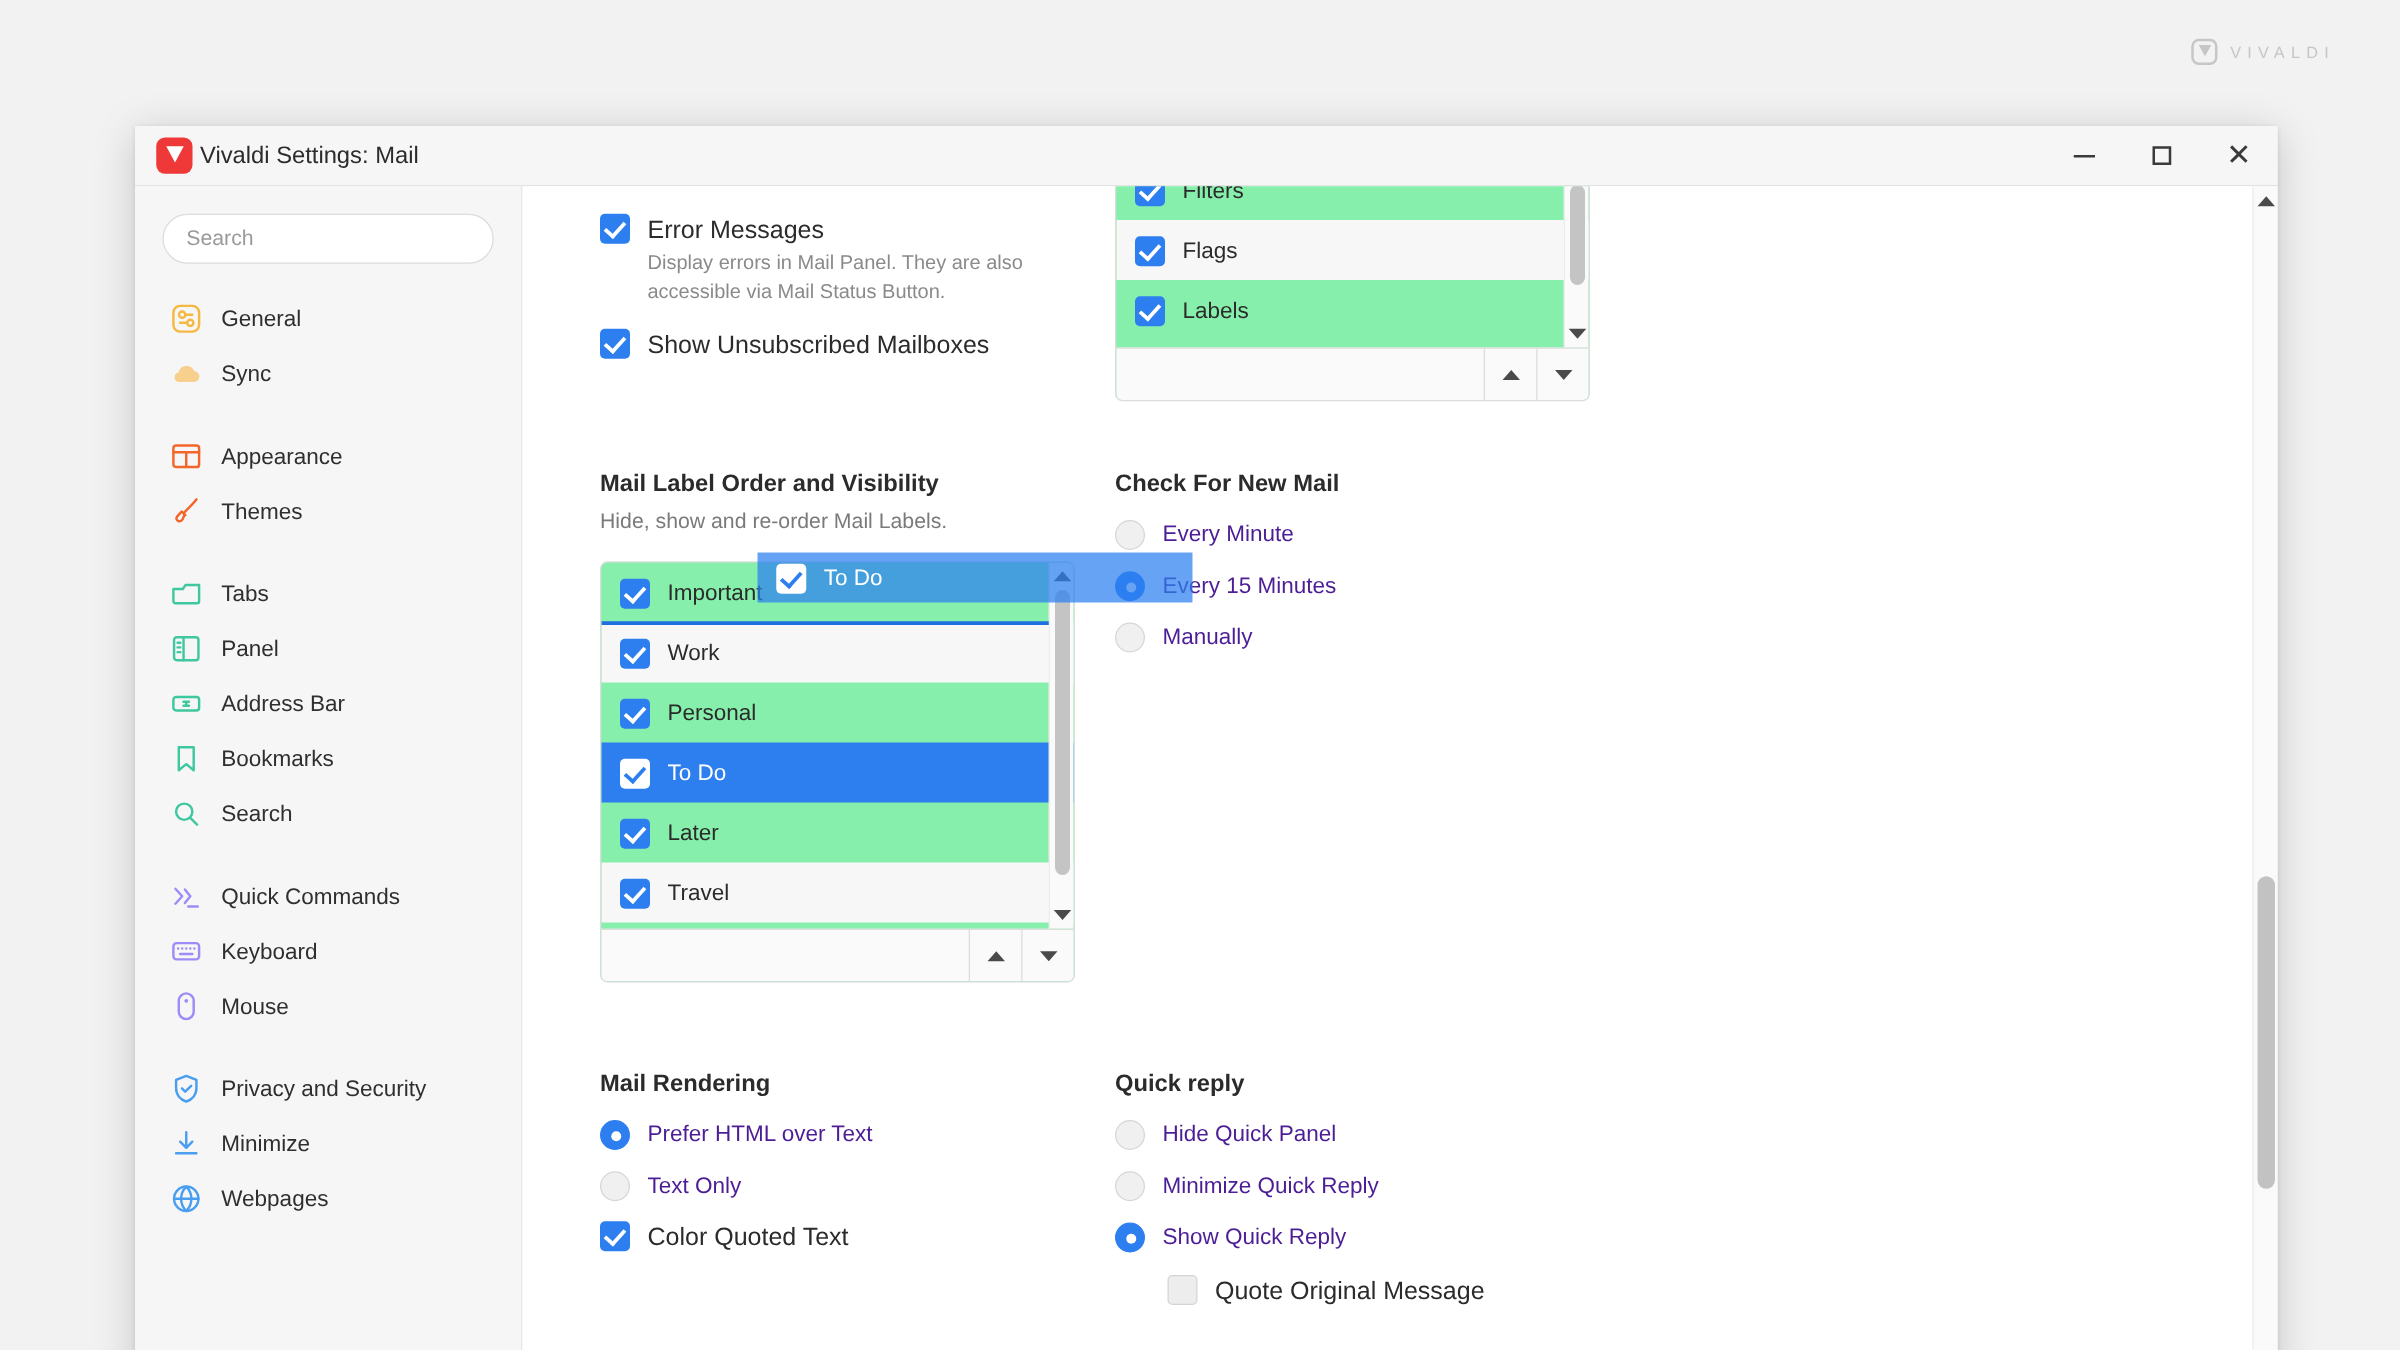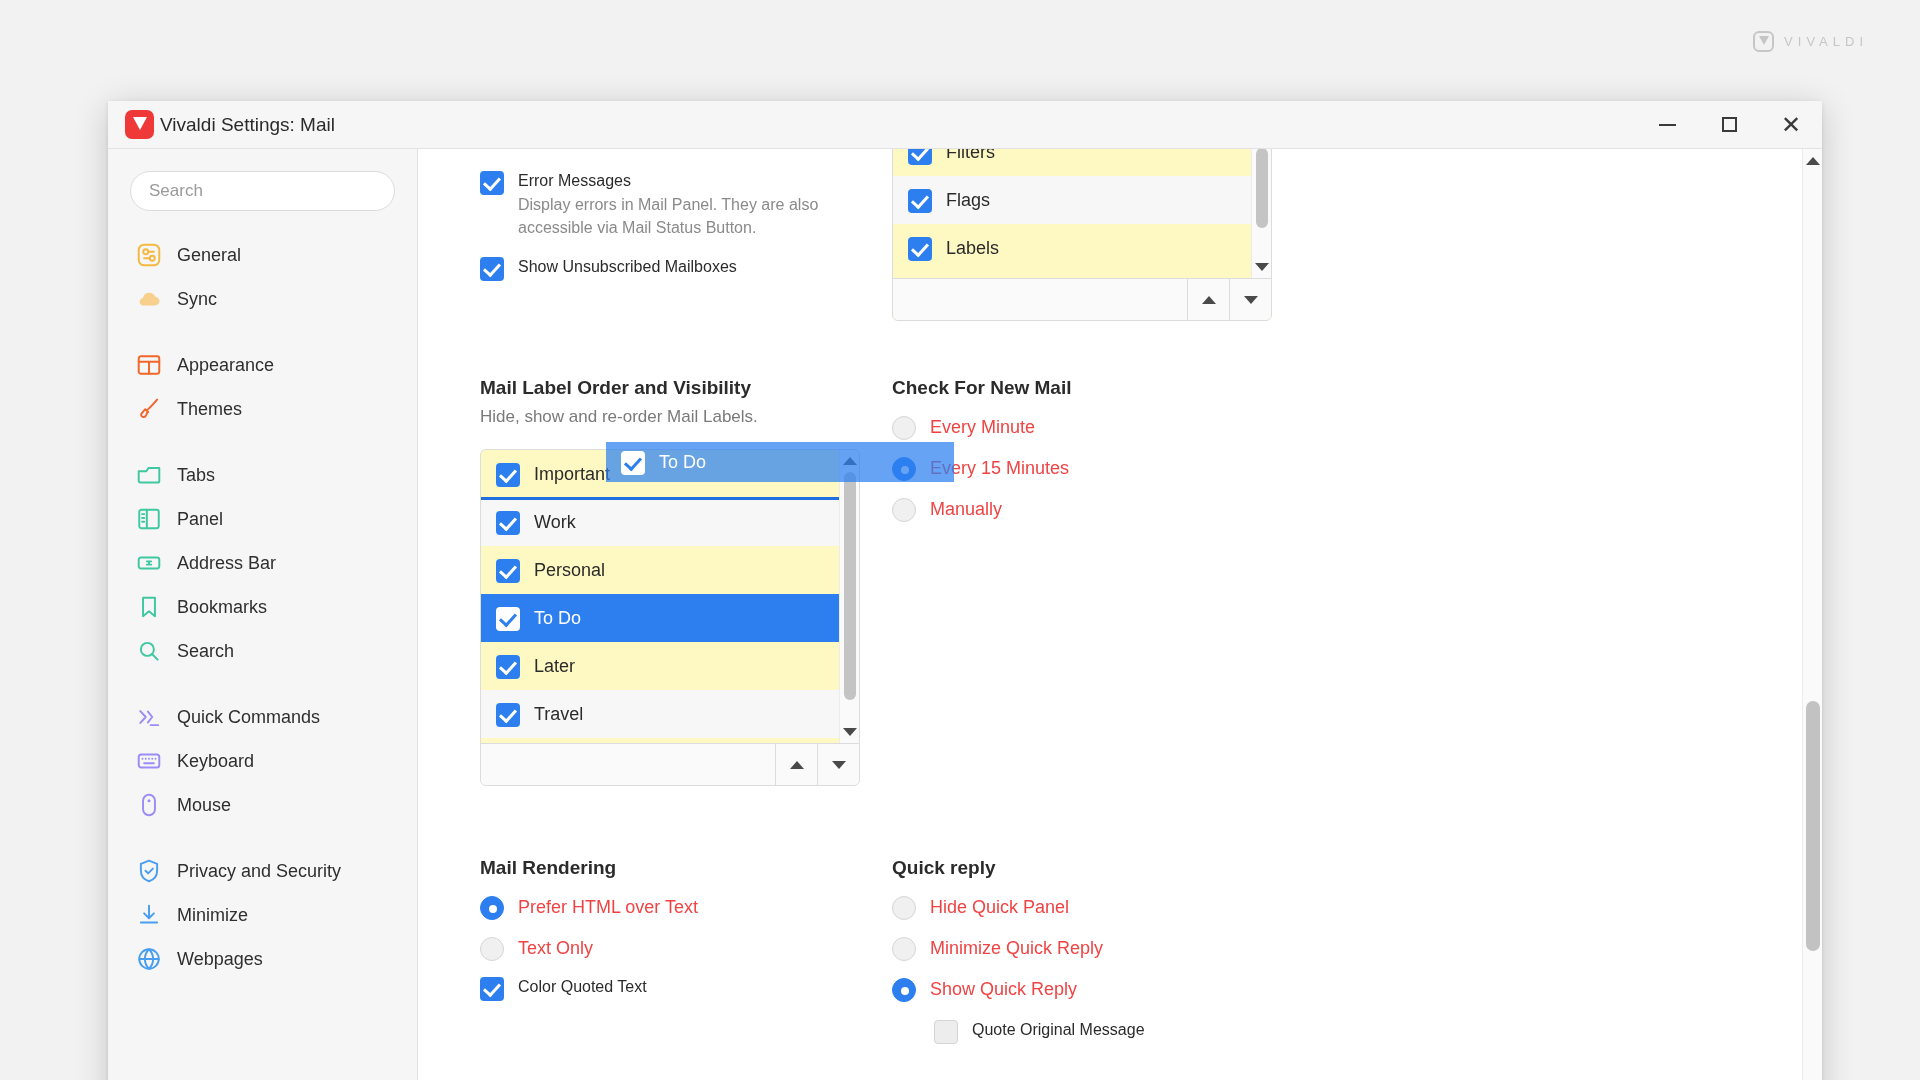--- a/index.html
+++ b/index.html
@@ -130,39 +130,39 @@
   .cbox::after {
     content: ""; position: absolute; left: 7px; top: 3px;
     width: 7px; height: 13px;
     border: solid #fff; border-width: 0 3px 3px 0;
     transform: rotate(42deg);
   }
   .cbox.unchecked { background: #ededed; border: 1px solid #d4d4d4; }
   .cbox.unchecked::after { display: none; }
   .cbox.inverted { background: #fff; }
   .cbox.inverted::after { border-color: #2d7ff0; }
-  .cb-text { font-size: 16px; color: #2b2b2b; line-height: 1.5; }
+  .cb-text { font-size: 20px; color: #2b2b2b; line-height: 1.5; }
   .cb-desc { font-size: 16px; color: #8a8a8a; line-height: 1.45; max-width: 340px; }
 
   
   .rd-row { display: flex; align-items: center; gap: 14px; height: 41px; }
   .radio {
     width: 24px; height: 24px; border-radius: 50%; flex: 0 0 24px;
     background: #f0f0f0; border: 1px solid #d6d6d6; position: relative;
   }
   .radio.on { background: #2d7ff0; border-color: #2d7ff0; }
   .radio.on::after {
     content: ""; position: absolute; left: 8px; top: 8px;
     width: 8px; height: 8px; border-radius: 50%; background: #fff;
   }
-  .rd-text { font-size: 18px; color: #ef4444; }
+  .rd-text { font-size: 18px; color: #4c1d95; }
 
   
   .listbox {
-    border: 1px solid #dcdcdc; border-radius: 6px; background: #fef9c3;
+    border: 1px solid #dcdcdc; border-radius: 6px; background: #86efac;
     overflow: hidden; position: relative;
   }
   .list-scroll { position: relative; overflow: hidden; }
   .list-item {
     display: flex; align-items: center; gap: 14px;
     height: 48px; padding-left: 15px; position: relative;
   }
   .list-item.alt { background: #f7f7f7; }
   .list-item.selected { background: #2d7ff0; }
   .list-item.selected .li-label { color: #fff; }

